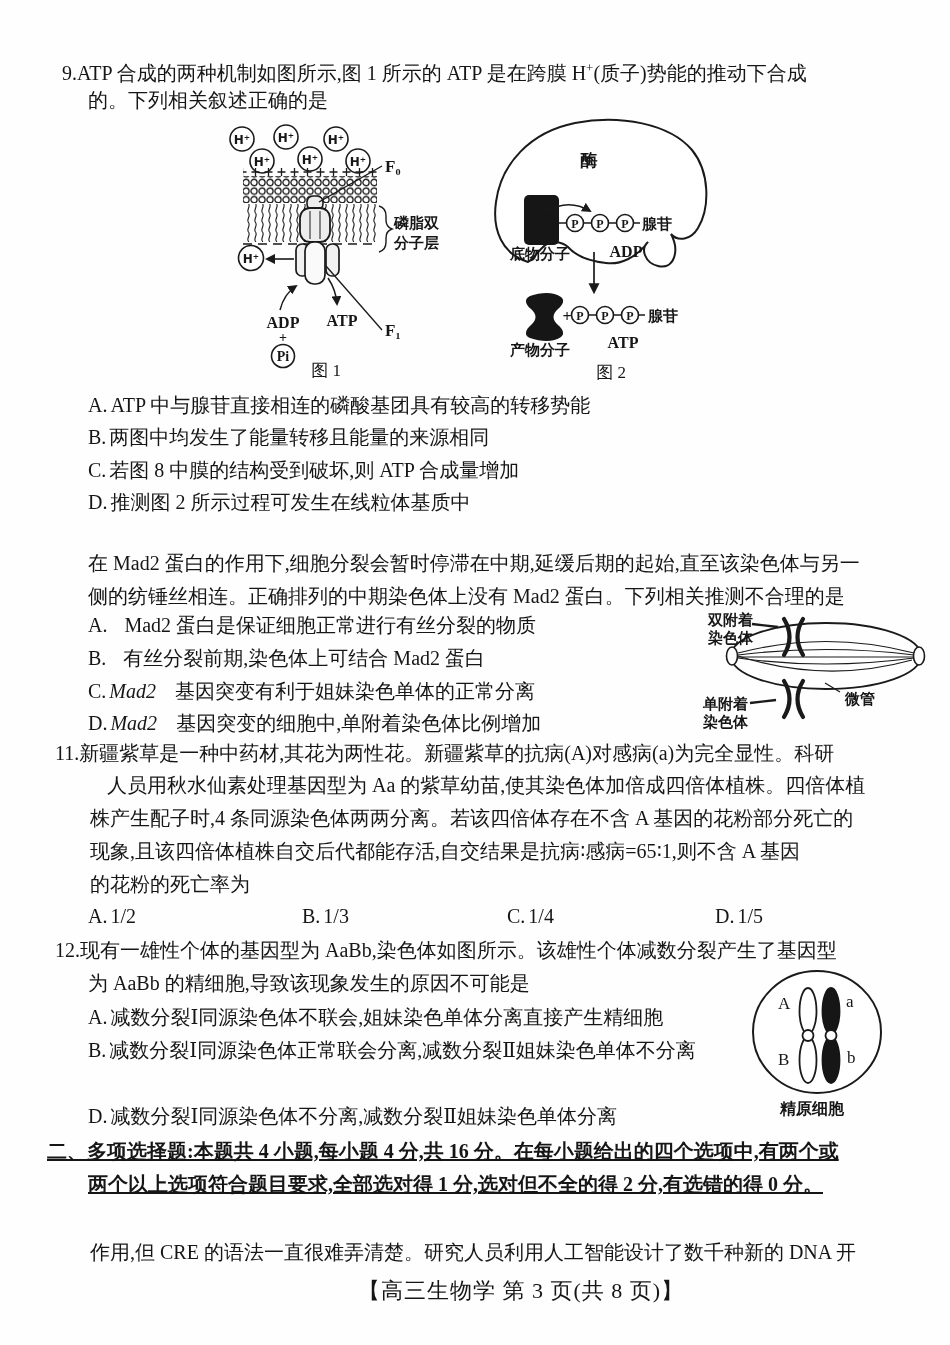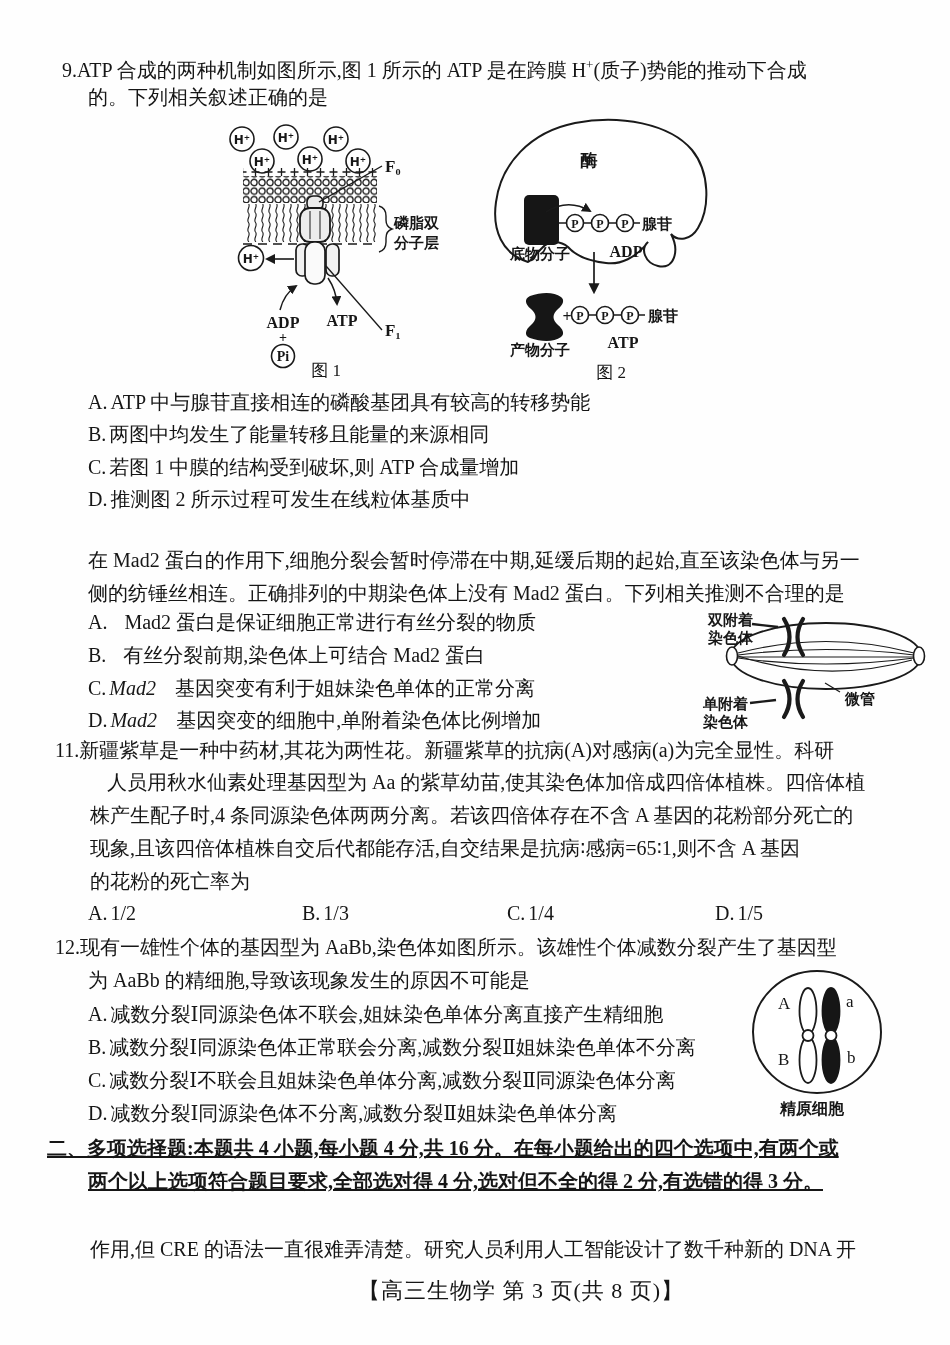--- a/index.html
+++ b/index.html
@@ -2,21 +2,21 @@
 <html><head>
 <meta charset="utf-8">
 <style>
   * { margin:0; padding:0; box-sizing:border-box; }
   html,body { background:#ffffff; }
   .page {
     position:relative; width:950px; height:1345px; background:#fefefe;
     color:#161616; font-family:"Liberation Serif","DejaVu Serif","DejaVu Sans",serif;
     font-size:20px; overflow:hidden;
   }
-  .line { position:absolute; white-space:nowrap; height:27px; line-height:21px; }
+  .line { position:absolute; white-space:nowrap; height:27px; line-height:27px; }
   .bold { font-weight:bold;text-decoration:underline; }
   .olabel { margin-right:3px; }
   .gene { font-style:italic; margin-right:14px; }
   sup.sup { font-size:13px; }
   .footer { position:absolute; top:1276px; left:0; width:100%; text-align:center;
             font-size:22px; letter-spacing:1px;margin-left:46px; }
   svg.fig { position:absolute; }
   
   .cjk  { font:bold 15px "Liberation Sans","DejaVu Sans",sans-serif; fill:#161616; }
   .cjkm { font:bold 15px "Liberation Sans","DejaVu Sans",sans-serif; fill:#161616; text-anchor:middle; }
@@ -155,21 +155,21 @@
     <line x1="171" y1="203" x2="177" y2="203" class="st"></line>
     <text x="180" y="209" class="cjk">腺苷</text>
     <text x="155" y="236" class="lat">ATP</text>
     <text x="42" y="243" class="cjk">产物分子</text>
 
     <text x="143" y="266" class="cap">图 2</text>
   </svg>
 
   <div class="line" style="left:88px;top:392px"><span class="olabel">A.</span><span>ATP 中与腺苷直接相连的磷酸基团具有较高的转移势能</span></div>
   <div class="line" style="left:88px;top:424px"><span class="olabel">B.</span><span>两图中均发生了能量转移且能量的来源相同</span></div>
-  <div class="line" style="left:88px;top:457px"><span class="olabel">C.</span><span>若图 1 中膜的结构受到破坏,则 ATP 合成量增加</span></div>
+  <div class="line" style="left:88px;top:457px"><span class="olabel">C.</span><span>若图 8 中膜的结构受到破坏,则 ATP 合成量增加</span></div>
   <div class="line" style="left:88px;top:489px"><span class="olabel">D.</span><span>推测图 2 所示过程可发生在线粒体基质中</span></div>
 
   <div class="line" style="left:88px;top:550px">在 Mad2 蛋白的作用下,细胞分裂会暂时停滞在中期,延缓后期的起始,直至该染色体与另一</div>
   <div class="line" style="left:88px;top:583px">侧的纺锤丝相连。正确排列的中期染色体上没有 Mad2 蛋白。下列相关推测不合理的是</div>
 
   <div class="line" style="left:88px;top:612px"><span class="olabel">A.</span><i class="gene"></i><span>Mad2 蛋白是保证细胞正常进行有丝分裂的物质</span></div>
   <div class="line" style="left:88px;top:645px"><span class="olabel">B.</span><i class="gene"></i><span>有丝分裂前期,染色体上可结合 Mad2 蛋白</span></div>
   <div class="line" style="left:88px;top:678px"><span class="olabel">C.</span><i class="gene">Mad2</i><span> 基因突变有利于姐妹染色单体的正常分离</span></div>
   <div class="line" style="left:88px;top:710px"><span class="olabel">D.</span><i class="gene">Mad2</i><span> 基因突变的细胞中,单附着染色体比例增加</span></div>
 
@@ -215,21 +215,20 @@
   <div class="line" style="left:88px;top:903px"><span class="olabel">A.</span><span>1/2</span></div>
   <div class="line" style="left:302px;top:903px"><span class="olabel">B.</span><span>1/3</span></div>
   <div class="line" style="left:507px;top:903px"><span class="olabel">C.</span><span>1/4</span></div>
   <div class="line" style="left:715px;top:903px"><span class="olabel">D.</span><span>1/5</span></div>
 
   <div class="line" style="left:55px;top:937px">12.现有一雄性个体的基因型为 AaBb,染色体如图所示。该雄性个体减数分裂产生了基因型</div>
   <div class="line" style="left:88px;top:970px">为 AaBb 的精细胞,导致该现象发生的原因不可能是</div>
 
   <div class="line" style="left:88px;top:1004px"><span class="olabel">A.</span><span>减数分裂Ⅰ同源染色体不联会,姐妹染色单体分离直接产生精细胞</span></div>
   <div class="line" style="left:88px;top:1037px"><span class="olabel">B.</span><span>减数分裂Ⅰ同源染色体正常联会分离,减数分裂Ⅱ姐妹染色单体不分离</span></div>
-  <div class="line" style="left:88px;top:1070px"><span class="olabel">C.</span><span>减数分裂Ⅰ不联会且姐妹染色单体分离,减数分裂Ⅱ同源染色体分离</span></div>
   <div class="line" style="left:88px;top:1103px"><span class="olabel">D.</span><span>减数分裂Ⅰ同源染色体不分离,减数分裂Ⅱ姐妹染色单体分离</span></div>
 
   <svg class="fig" style="left:750px;top:968px" width="135" height="152" viewBox="0 0 135 152">
     <ellipse cx="67" cy="64" rx="64" ry="61" fill="#fff" stroke="#1a1a1a" stroke-width="2"></ellipse>
 
     <g>
       <ellipse cx="58" cy="43" rx="8.5" ry="23" fill="#fff" stroke="#1a1a1a" stroke-width="1.8"></ellipse>
       <ellipse cx="58" cy="92" rx="8.5" ry="23" fill="#fff" stroke="#1a1a1a" stroke-width="1.8"></ellipse>
       <circle cx="58" cy="67.5" r="5.5" fill="#fff" stroke="#1a1a1a" stroke-width="1.8"></circle>
     </g>
@@ -241,19 +240,19 @@
 
     <text x="28" y="41" class="alel">A</text>
     <text x="28" y="97" class="alel">B</text>
     <text x="96" y="39" class="alel">a</text>
     <text x="97" y="95" class="alel">b</text>
 
     <text x="62" y="146" class="cjkm" style="font-size:16px">精原细胞</text>
   </svg>
 
   <div class="line bold" style="left:47px;top:1138px">二、多项选择题:本题共 4 小题,每小题 4 分,共 16 分。在每小题给出的四个选项中,有两个或</div>
-  <div class="line bold" style="left:88px;top:1171px">两个以上选项符合题目要求,全部选对得 4 分,选对但不全的得 2 分,有选错的得 3 分。</div>
+  <div class="line bold" style="left:88px;top:1171px">两个以上选项符合题目要求,全部选对得 1 分,选对但不全的得 2 分,有选错的得 0 分。</div>
 
   <div class="line" style="left:90px;top:1239px">作用,但 CRE 的语法一直很难弄清楚。研究人员利用人工智能设计了数千种新的 DNA 开</div>
 
   <div class="footer">【高三生物学 第 3 页(共 8 页)】</div>
 
 </div>
 
 </body></html>

